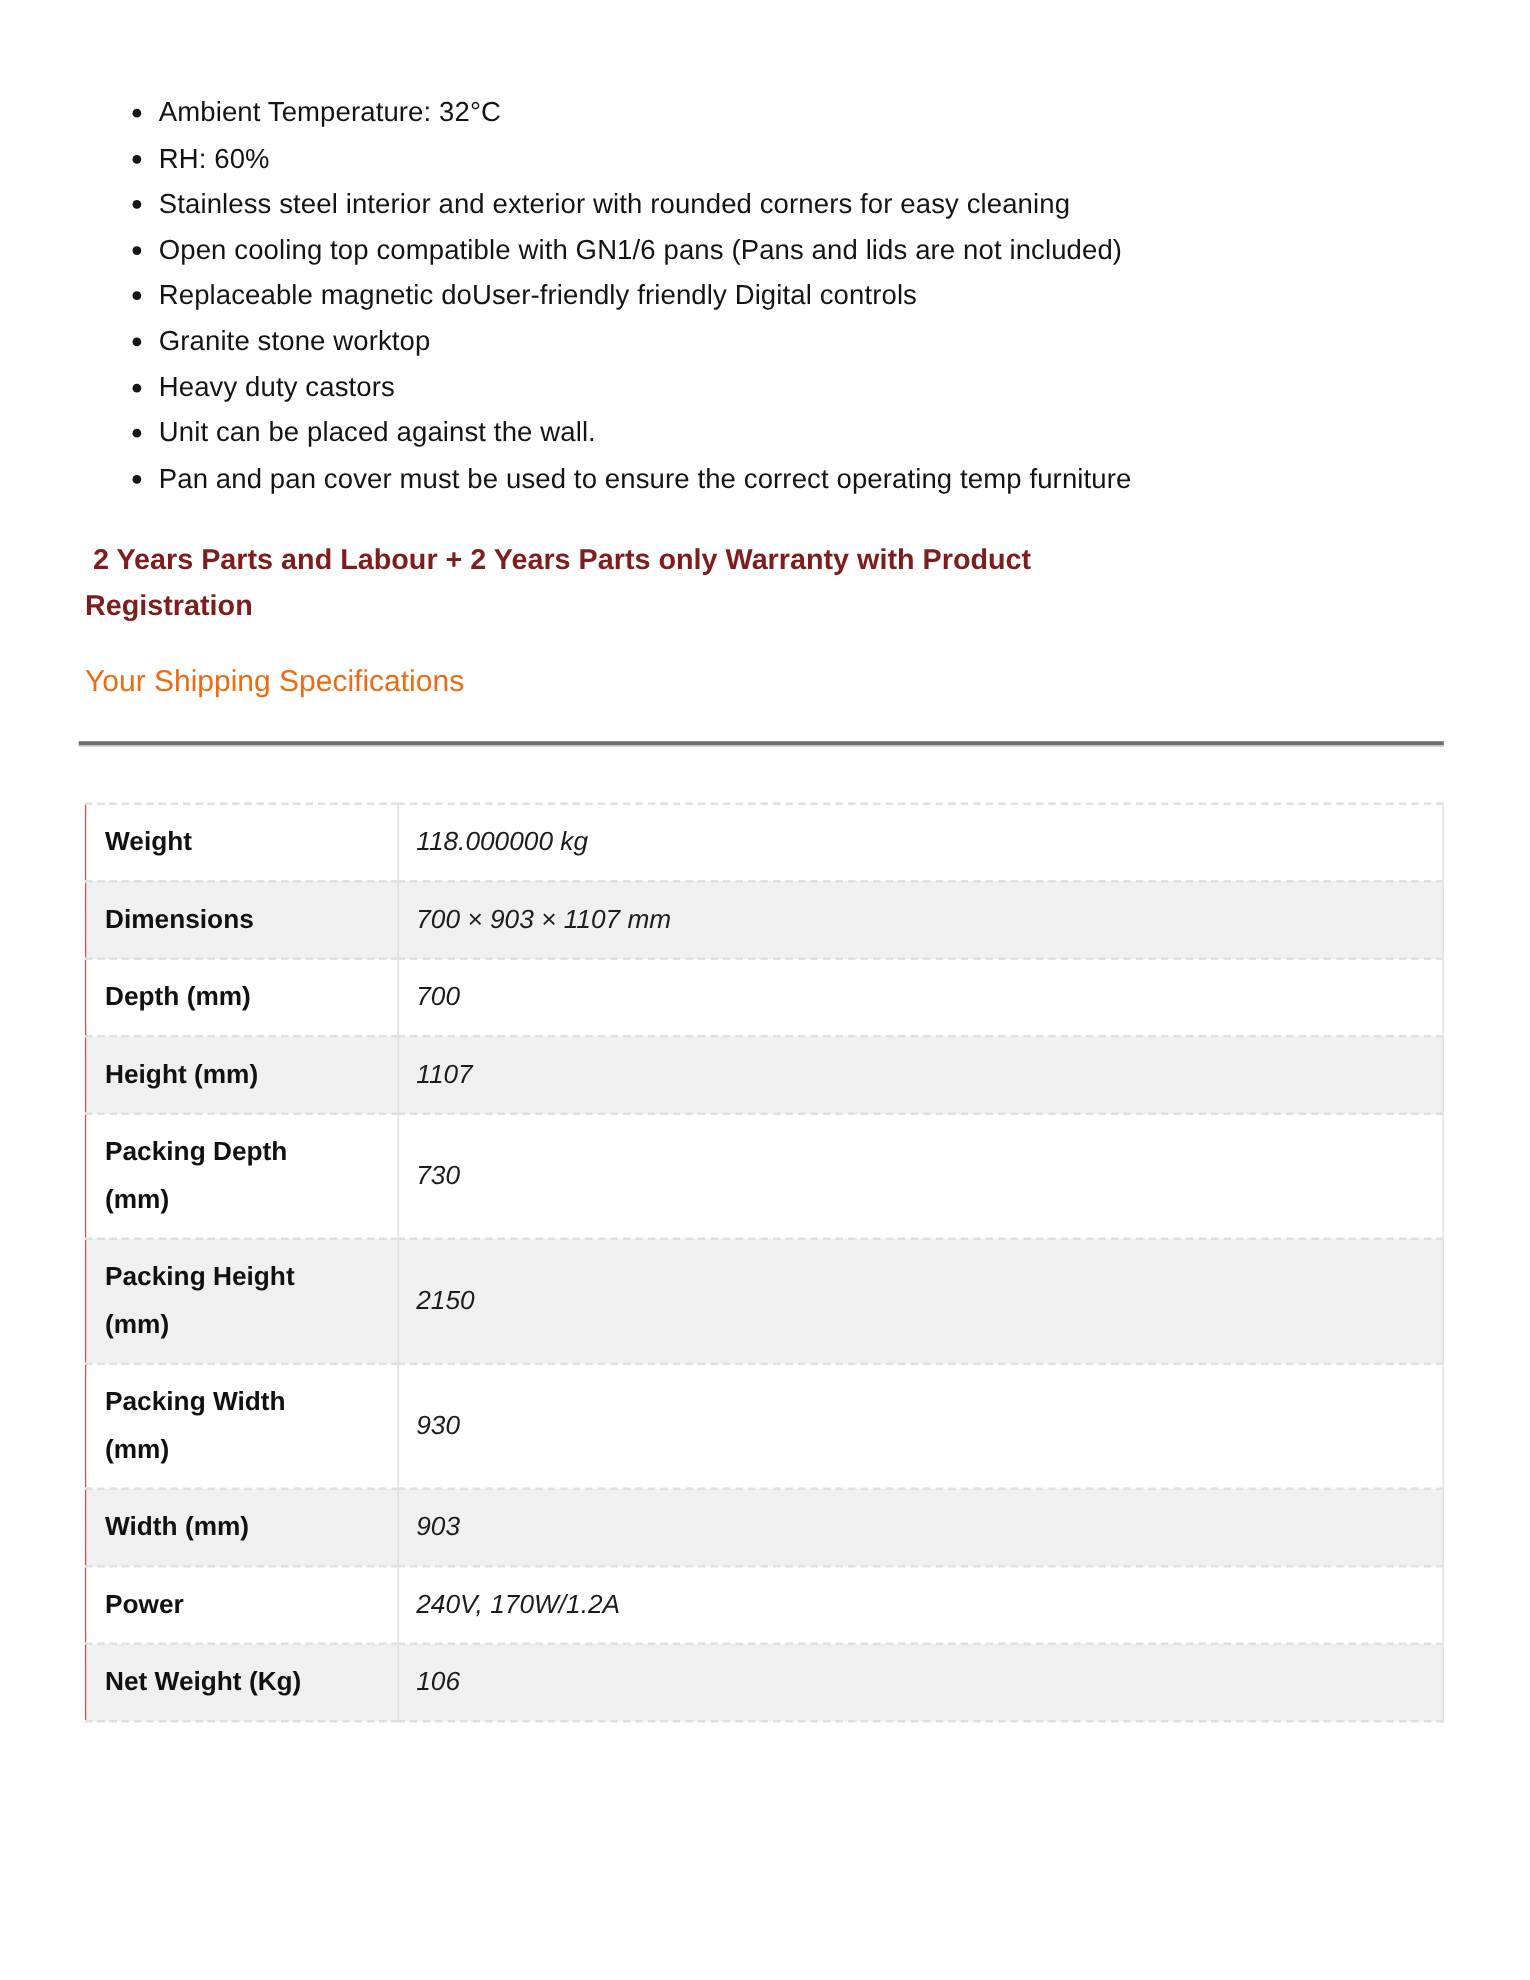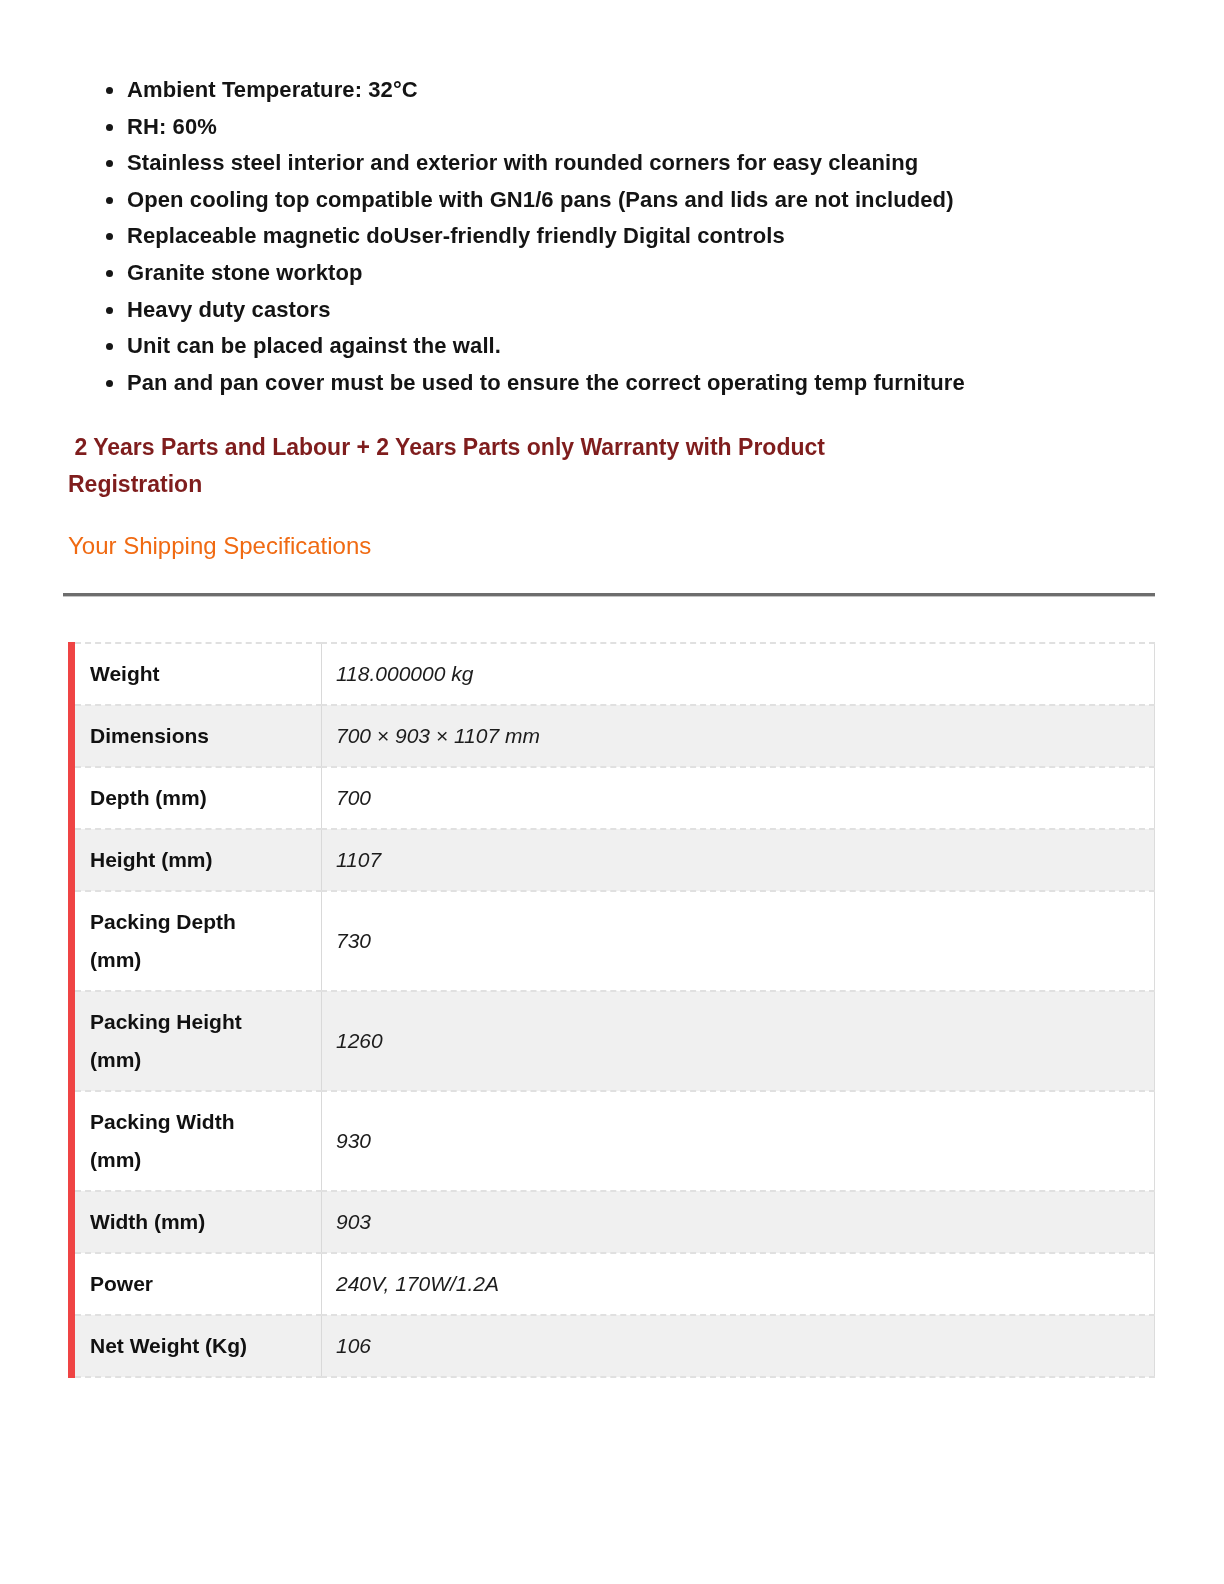--- a/index.html
+++ b/index.html
@@ -23,21 +23,20 @@
   .features {
     list-style: none;
     margin: 0;
     padding: 0 0 0 59px;
   }
   .features li {
     position: relative;
     font-size: 22px;
     line-height: 36.6px;
     letter-spacing: 0.1px;
-    font-weight: bold;
   }
   .features li::before {
     content: "";
     position: absolute;
     left: -21px;
     top: 15px;
     width: 7px;
     height: 7px;
     border-radius: 50%;
     background: #161616;
@@ -68,21 +67,21 @@
     height: 3px;
     background: var(--rule, #6d6d6d);
     border-bottom: 1px solid #c4c4c4;
   }
 
   
   .spec {
     margin-top: 45px;
     width: 100%;
     border-collapse: collapse;
-    border-left: 7px solid #ef4444;
+    border-left: 1px solid #ef4444;
     border-right: 1px solid #dcdcdc;
   }
   .spec tr {
     border-top: 2px dashed #e0e0e0;
   }
   .spec tr:last-child {
     border-bottom: 2px dashed #e0e0e0;
   }
   .spec tr:nth-child(even) td {
     background: var(--stripe, #f0f0f0);
@@ -151,21 +150,21 @@
         <td class="val">1107</td>
       </tr>
       <tr>
         <td class="lbl">Packing Depth
 (mm)</td>
         <td class="val">730</td>
       </tr>
       <tr>
         <td class="lbl">Packing Height
 (mm)</td>
-        <td class="val">1260</td>
+        <td class="val">2150</td>
       </tr>
       <tr>
         <td class="lbl">Packing Width
 (mm)</td>
         <td class="val">930</td>
       </tr>
       <tr>
         <td class="lbl">Width (mm)</td>
         <td class="val">903</td>
       </tr>

